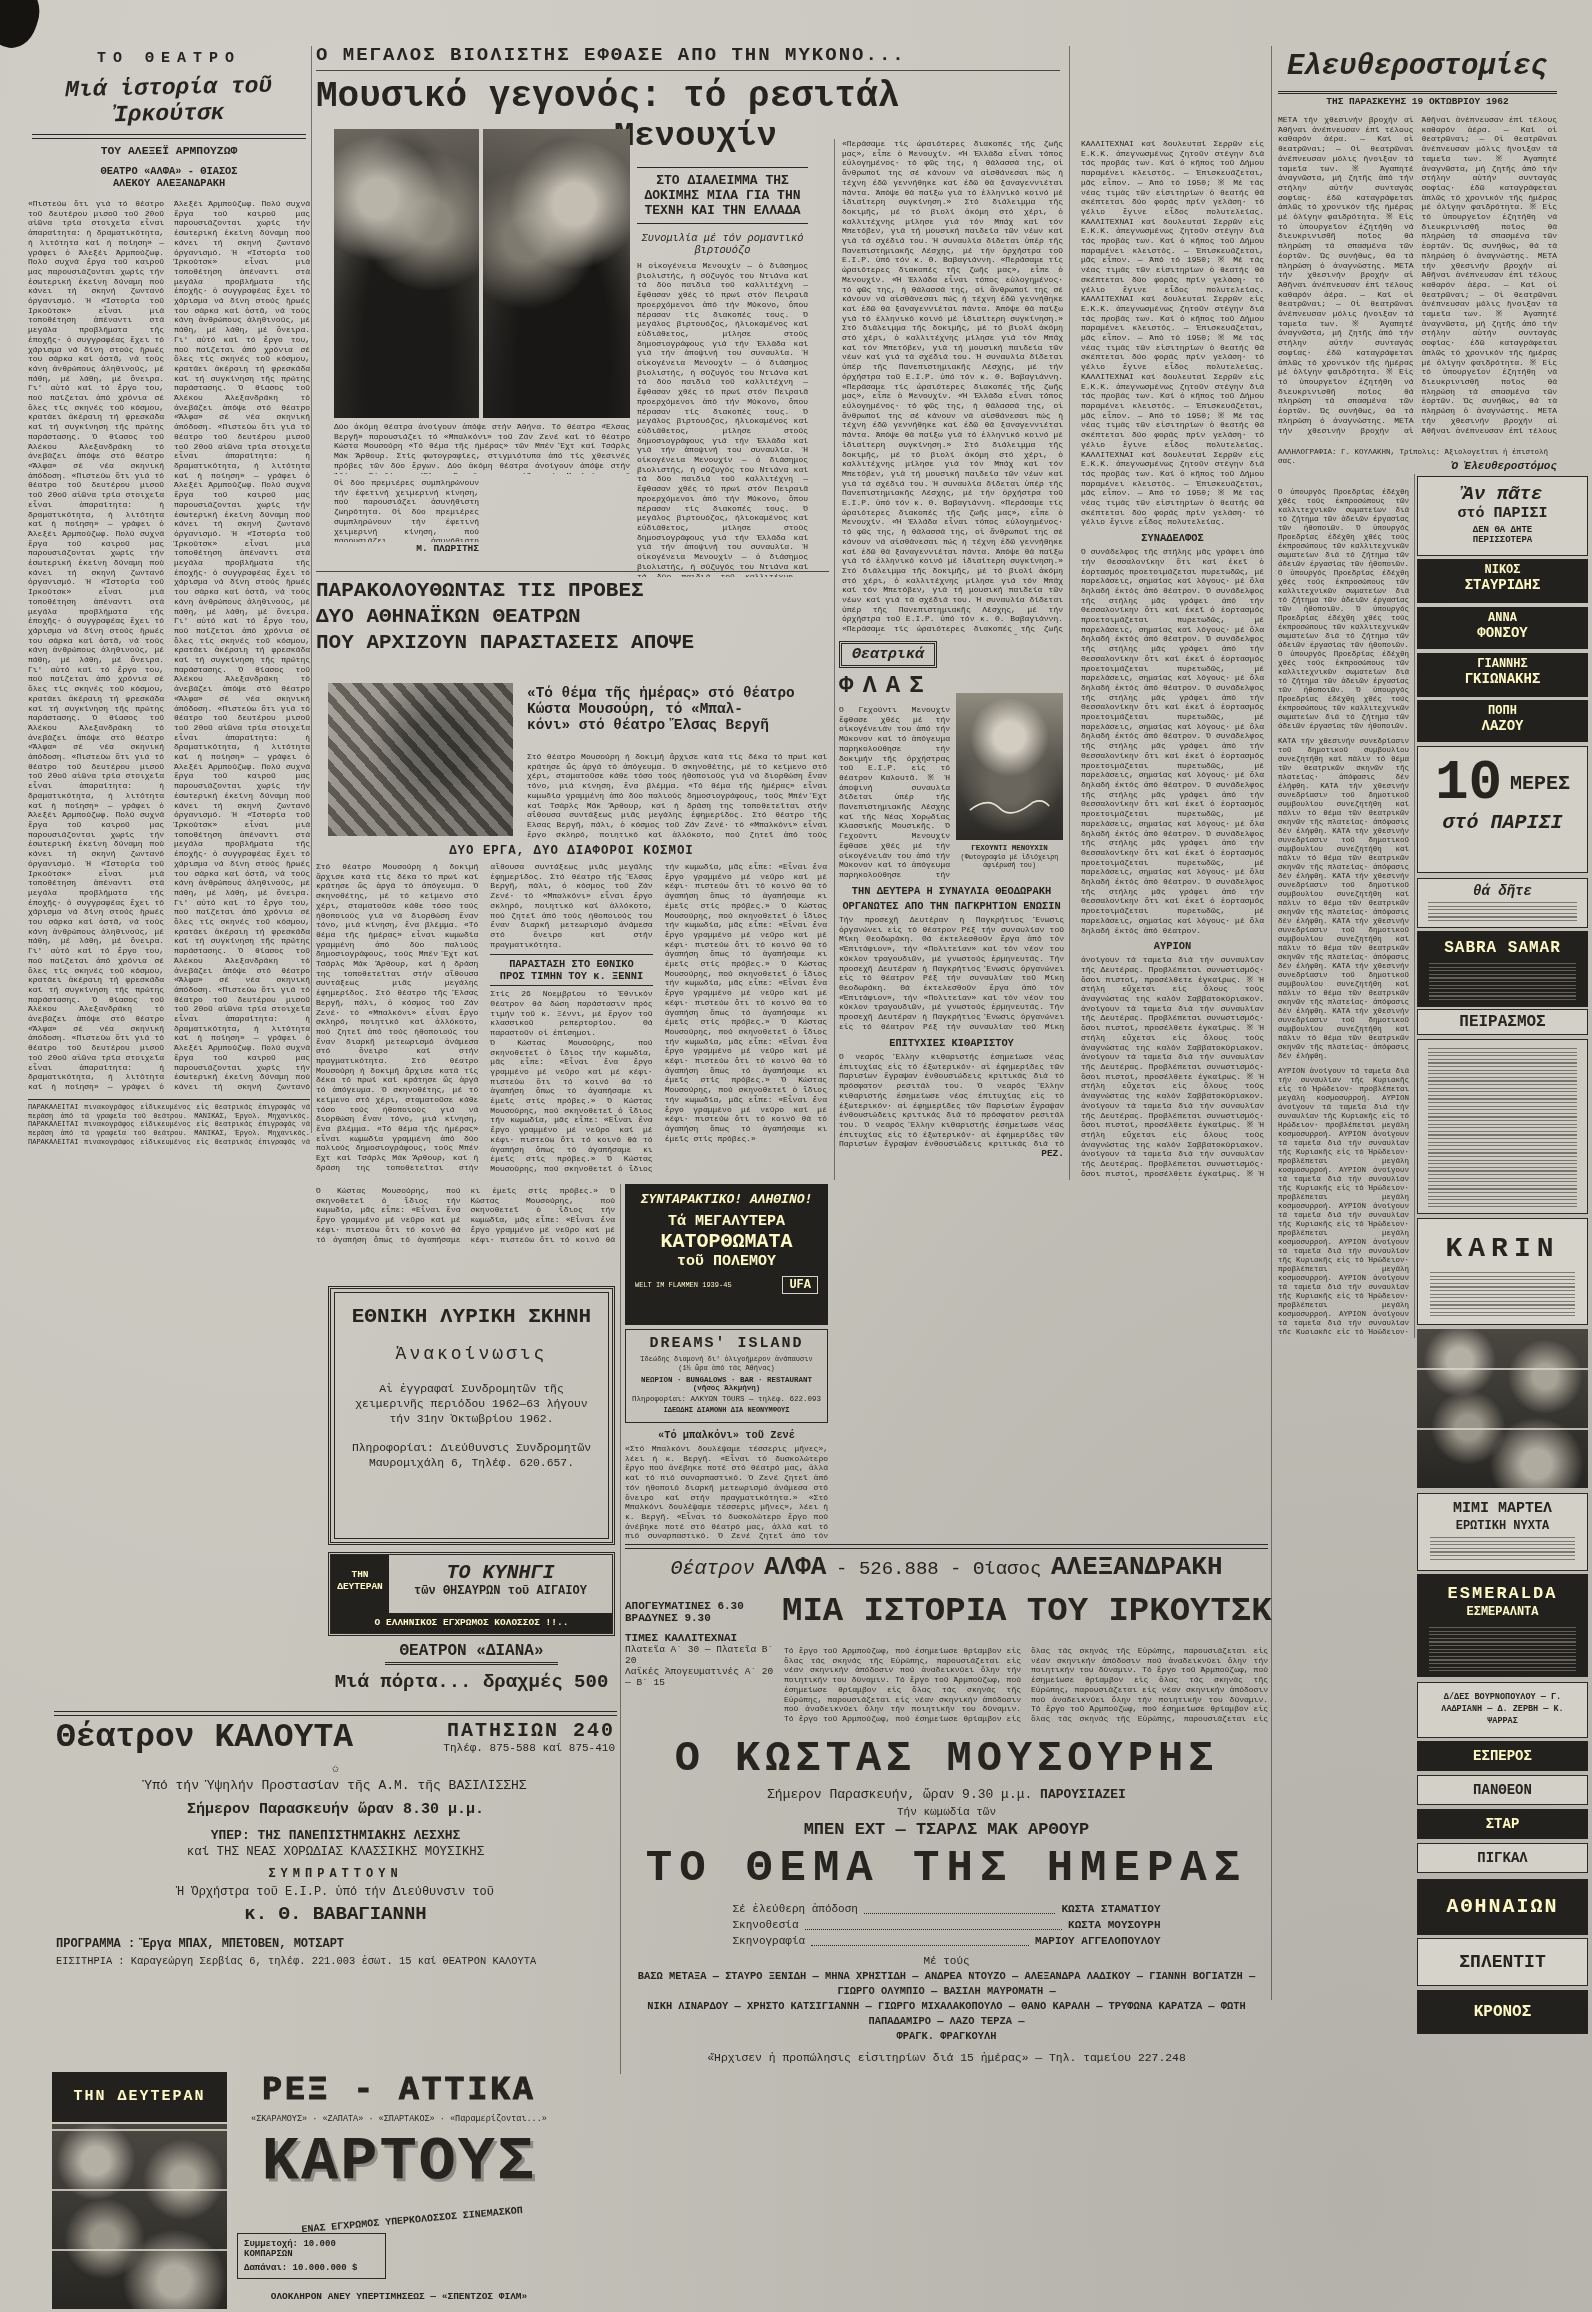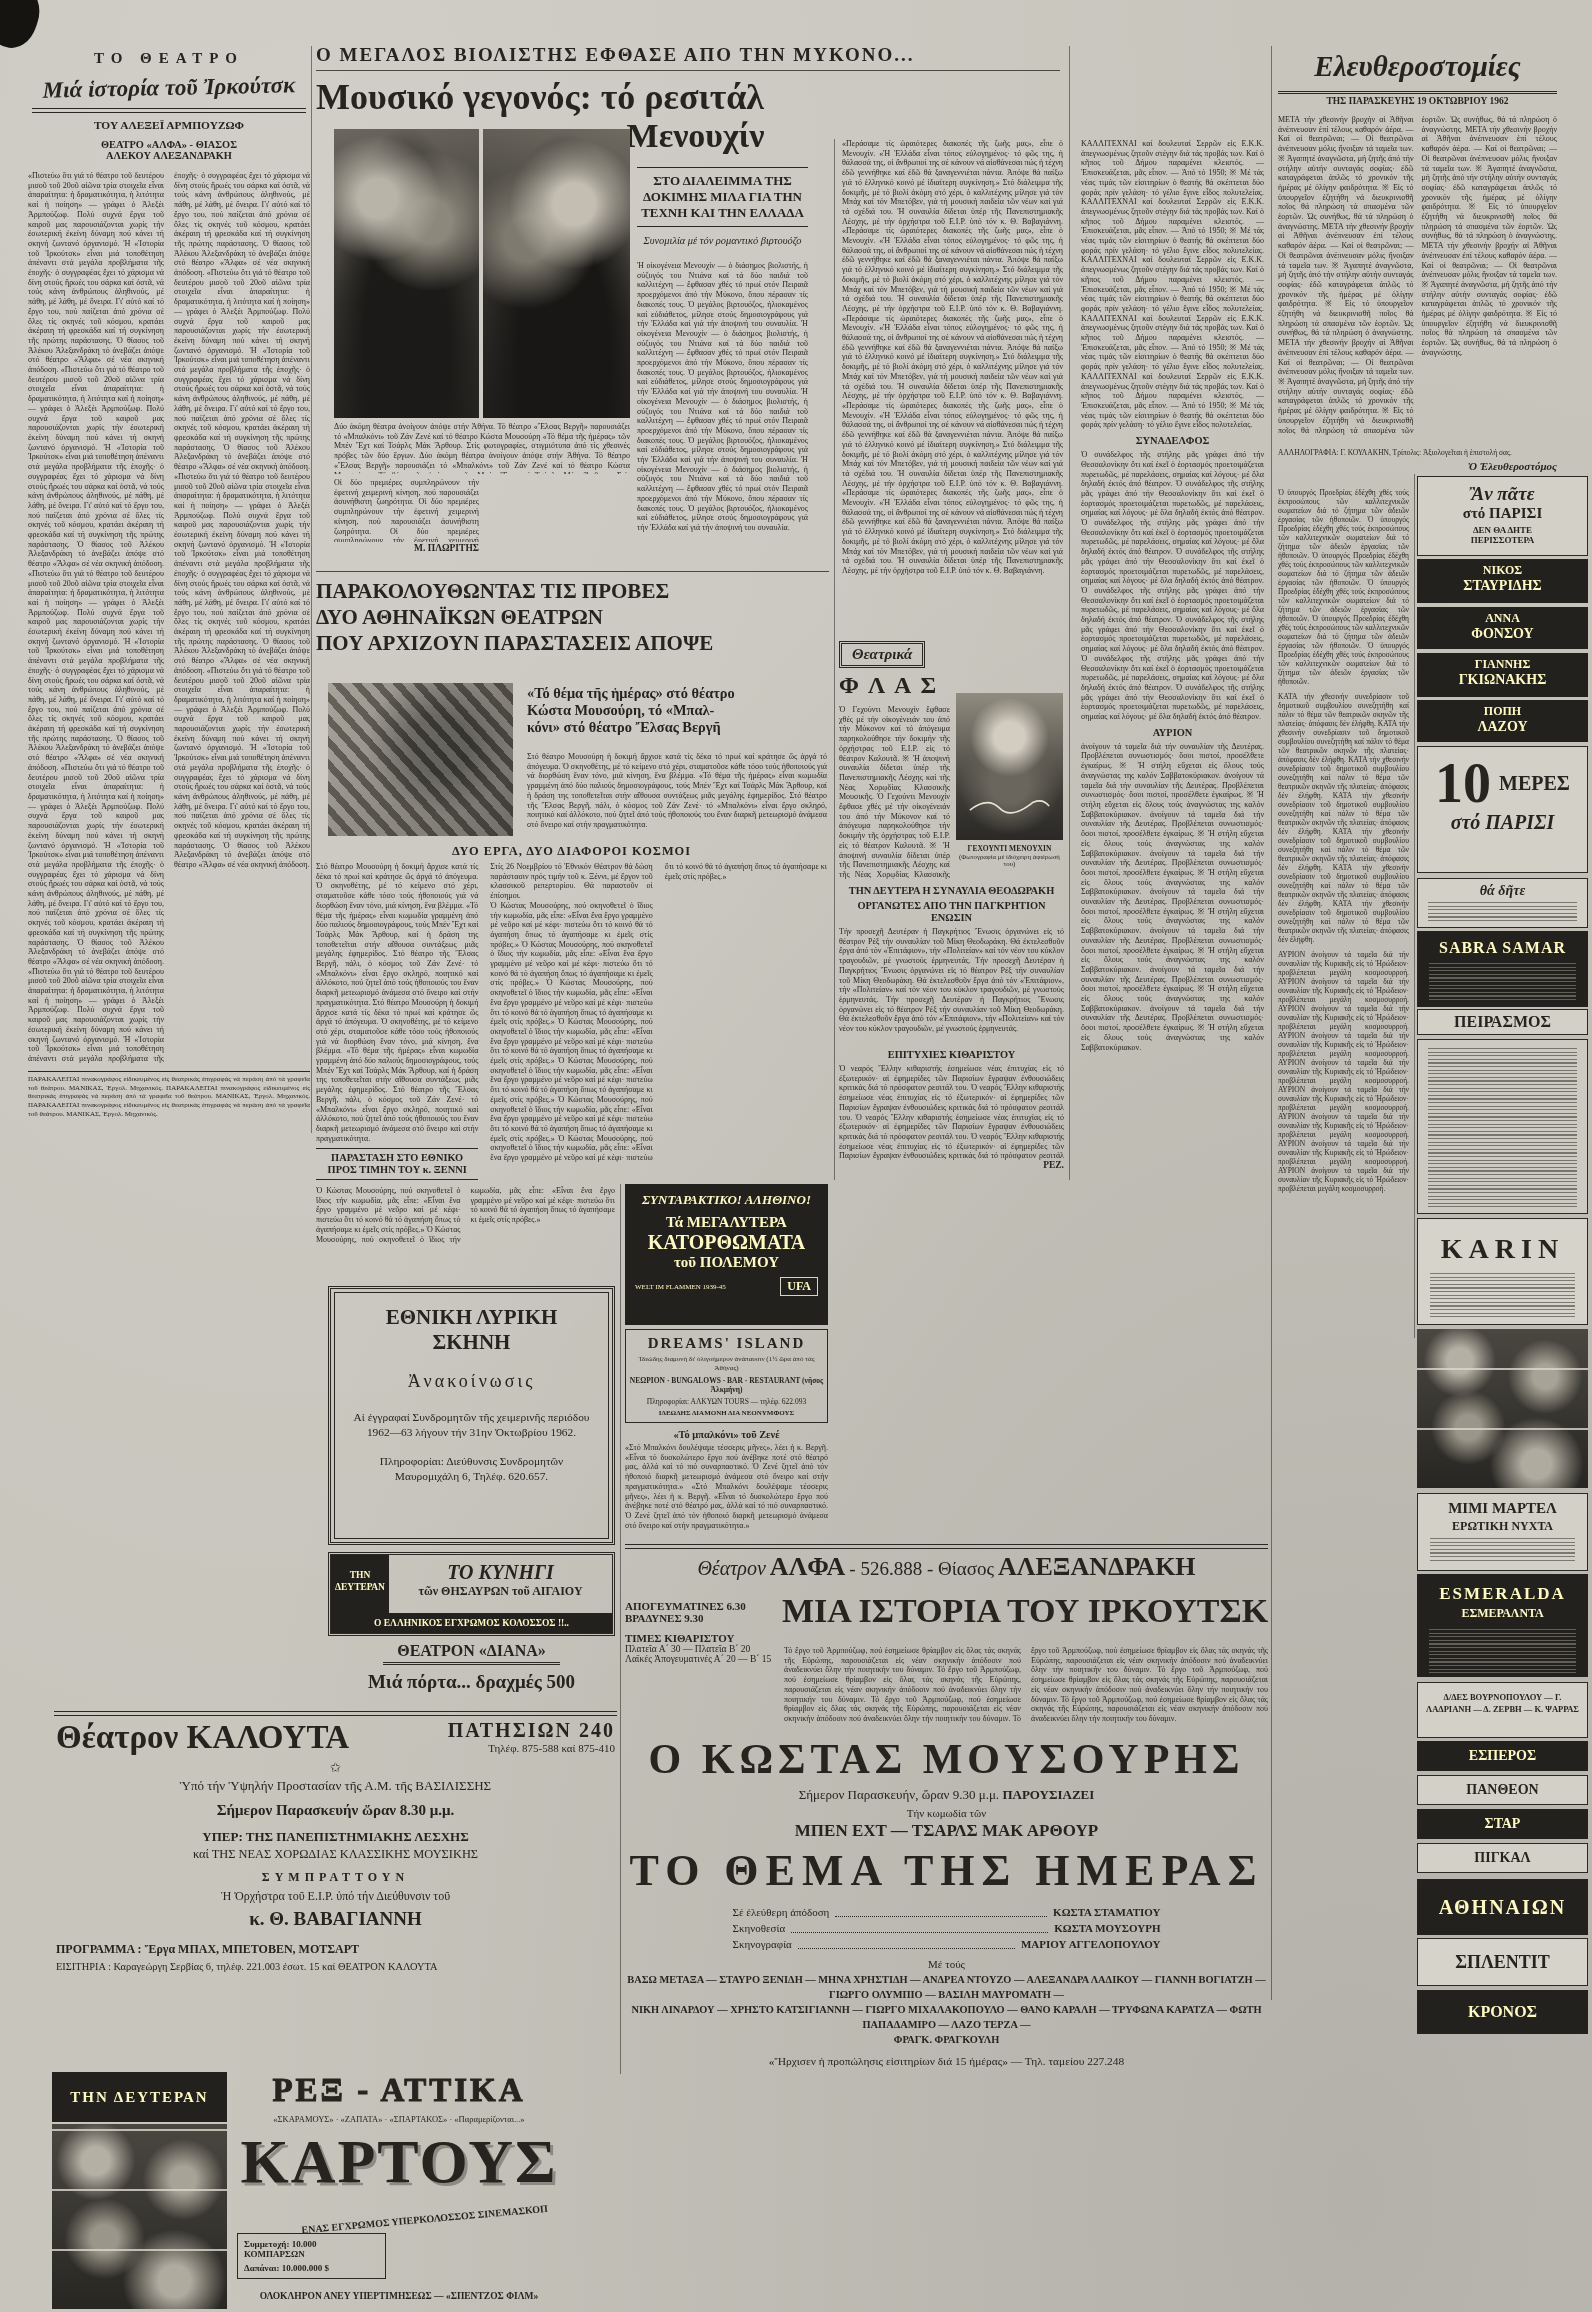--- a/index.html
+++ b/index.html
@@ -2,21 +2,21 @@
 <html><head>
 <meta charset="utf-8">
 <style>
   *{margin:0;padding:0;box-sizing:border-box}
   html,body{background:#8e8b84}
   .page{position:relative;width:1592px;height:2312px;margin:0 auto;overflow:hidden;
     background:
       radial-gradient(ellipse at 18% 8%, rgba(255,255,255,.16), transparent 55%),
       radial-gradient(ellipse at 85% 95%, rgba(0,0,0,.10), transparent 60%),
       #c8c5bd;
-    color:#26241f;font-family:Liberation Serif, serif}
+    color:#26241f;font-family:Liberation Mono, monospace}
   .abs{position:absolute}
   .b{font-weight:bold}.i{font-style:italic}.ctr{text-align:center}.rgt{text-align:right}
   .j{text-align:justify}
   .clip{overflow:hidden}
   .t8{font-size:8px;line-height:9.7px}
   .t7{font-size:7px;line-height:8.7px}
   .t75{font-size:7.5px;line-height:9px}
   .cols2{column-count:2;column-gap:10px;column-fill:auto}
   .cols3{column-count:3;column-gap:12px;column-fill:auto}
   .vr{position:absolute;width:1px;background:rgba(42,40,34,.55)}
@@ -219,21 +219,21 @@
   <div class="abs" style="left:625px;top:1552px;width:643px;height:181px">
     <div class="ctr" style="white-space:nowrap">
       <span class="i" style="font-size:20px">Θέατρον</span>
       <span class="b" style="font-size:26px">ΑΛΦΑ</span>
       <span style="font-size:19px">- 526.888 - Θίασος</span>
       <span class="b" style="font-size:26px">ΑΛΕΞΑΝΔΡΑΚΗ</span>
     </div>
     <div class="abs" style="left:0;top:48px;width:154px">
       <div class="b" style="font-size:11px">ΑΠΟΓΕΥΜΑΤΙΝΕΣ 6.30</div>
       <div class="b" style="font-size:11px">ΒΡΑΔΥΝΕΣ 9.30</div>
-      <div class="b" style="font-size:11px;margin-top:8px">ΤΙΜΕΣ ΚΙΘΑΡΙΣΤΟΥ</div>
+      <div class="b" style="font-size:11px;margin-top:8px">ΤΙΜΕΣ ΚΑΛΛΙΤΕΧΝΑΙ</div>
       <div style="font-size:9.5px">Πλατεῖα Α´ 30 — Πλατεῖα Β´ 20</div>
       <div style="font-size:9.5px">Λαϊκές Ἀπογευματινές Α´ 20 — Β´ 15</div>
     </div>
     <div class="abs b ctr" style="left:157px;top:40px;width:486px;font-size:34px;white-space:nowrap">ΜΙΑ ΙΣΤΟΡΙΑ ΤΟΥ ΙΡΚΟΥΤΣΚ</div>
     <div class="abs t8 j cols2 clip" style="left:159px;top:94px;width:484px;height:78px">Τό ἔργο τοῦ Ἀρμπούζωφ, πού ἐσημείωσε θρίαμβον εἰς ὅλας τάς σκηνάς τῆς Εὐρώπης, παρουσιάζεται εἰς νέαν σκηνικήν ἀπόδοσιν πού ἀναδεικνύει ὅλην τήν ποιητικήν του δύναμιν. Τό ἔργο τοῦ Ἀρμπούζωφ, πού ἐσημείωσε θρίαμβον εἰς ὅλας τάς σκηνάς τῆς Εὐρώπης, παρουσιάζεται εἰς νέαν σκηνικήν ἀπόδοσιν πού ἀναδεικνύει ὅλην τήν ποιητικήν του δύναμιν. Τό ἔργο τοῦ Ἀρμπούζωφ, πού ἐσημείωσε θρίαμβον εἰς ὅλας τάς σκηνάς τῆς Εὐρώπης, παρουσιάζεται εἰς νέαν σκηνικήν ἀπόδοσιν πού ἀναδεικνύει ὅλην τήν ποιητικήν του δύναμιν. Τό ἔργο τοῦ Ἀρμπούζωφ, πού ἐσημείωσε θρίαμβον εἰς ὅλας τάς σκηνάς τῆς Εὐρώπης, παρουσιάζεται εἰς νέαν σκηνικήν ἀπόδοσιν πού ἀναδεικνύει ὅλην τήν ποιητικήν του δύναμιν. Τό ἔργο τοῦ Ἀρμπούζωφ, πού ἐσημείωσε θρίαμβον εἰς ὅλας τάς σκηνάς τῆς Εὐρώπης, παρουσιάζεται εἰς νέαν σκηνικήν ἀπόδοσιν πού ἀναδεικνύει ὅλην τήν ποιητικήν του δύναμιν. Τό ἔργο τοῦ Ἀρμπούζωφ, πού ἐσημείωσε θρίαμβον εἰς ὅλας τάς σκηνάς τῆς Εὐρώπης, παρουσιάζεται εἰς νέαν σκηνικήν ἀπόδοσιν πού ἀναδεικνύει ὅλην τήν ποιητικήν του δύναμιν.</div>
   </div>
 
   <div class="abs ctr" style="left:625px;top:1735px;width:643px;height:334px">
     <div class="b" style="font-size:42px;letter-spacing:5px">Ο ΚΩΣΤΑΣ ΜΟΥΣΟΥΡΗΣ</div>
     <div style="font-size:13px;margin-top:4px">

